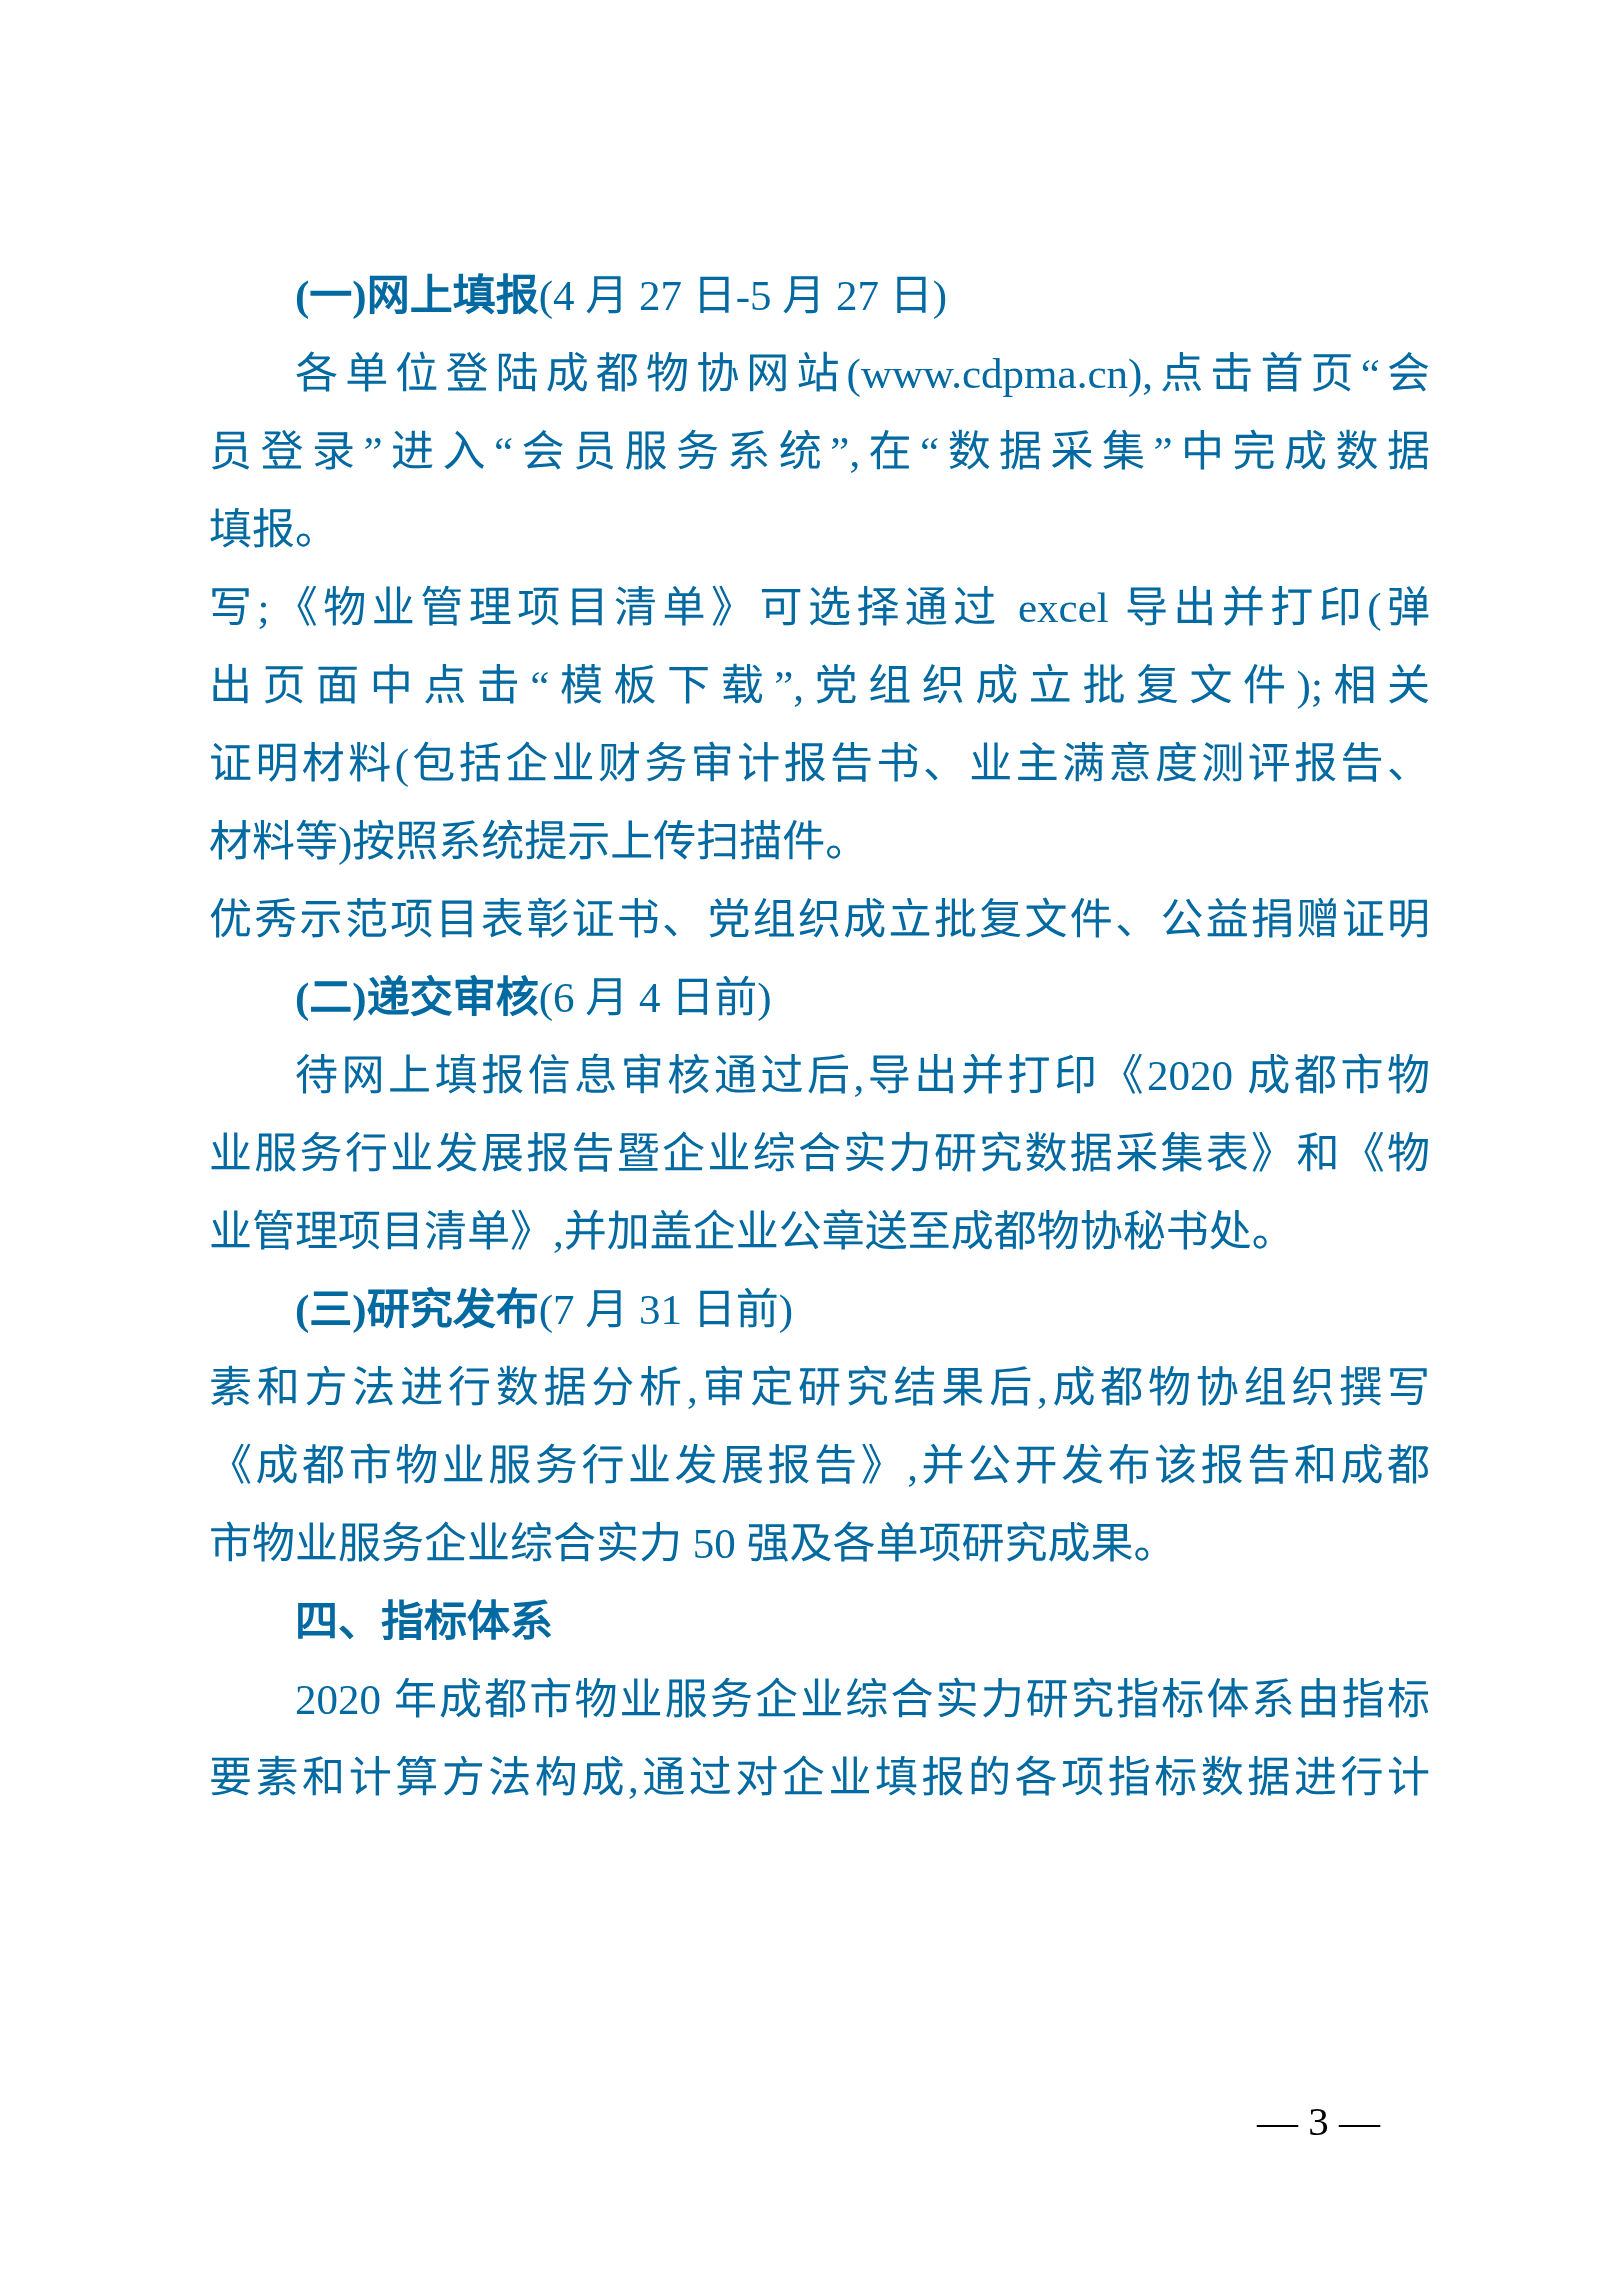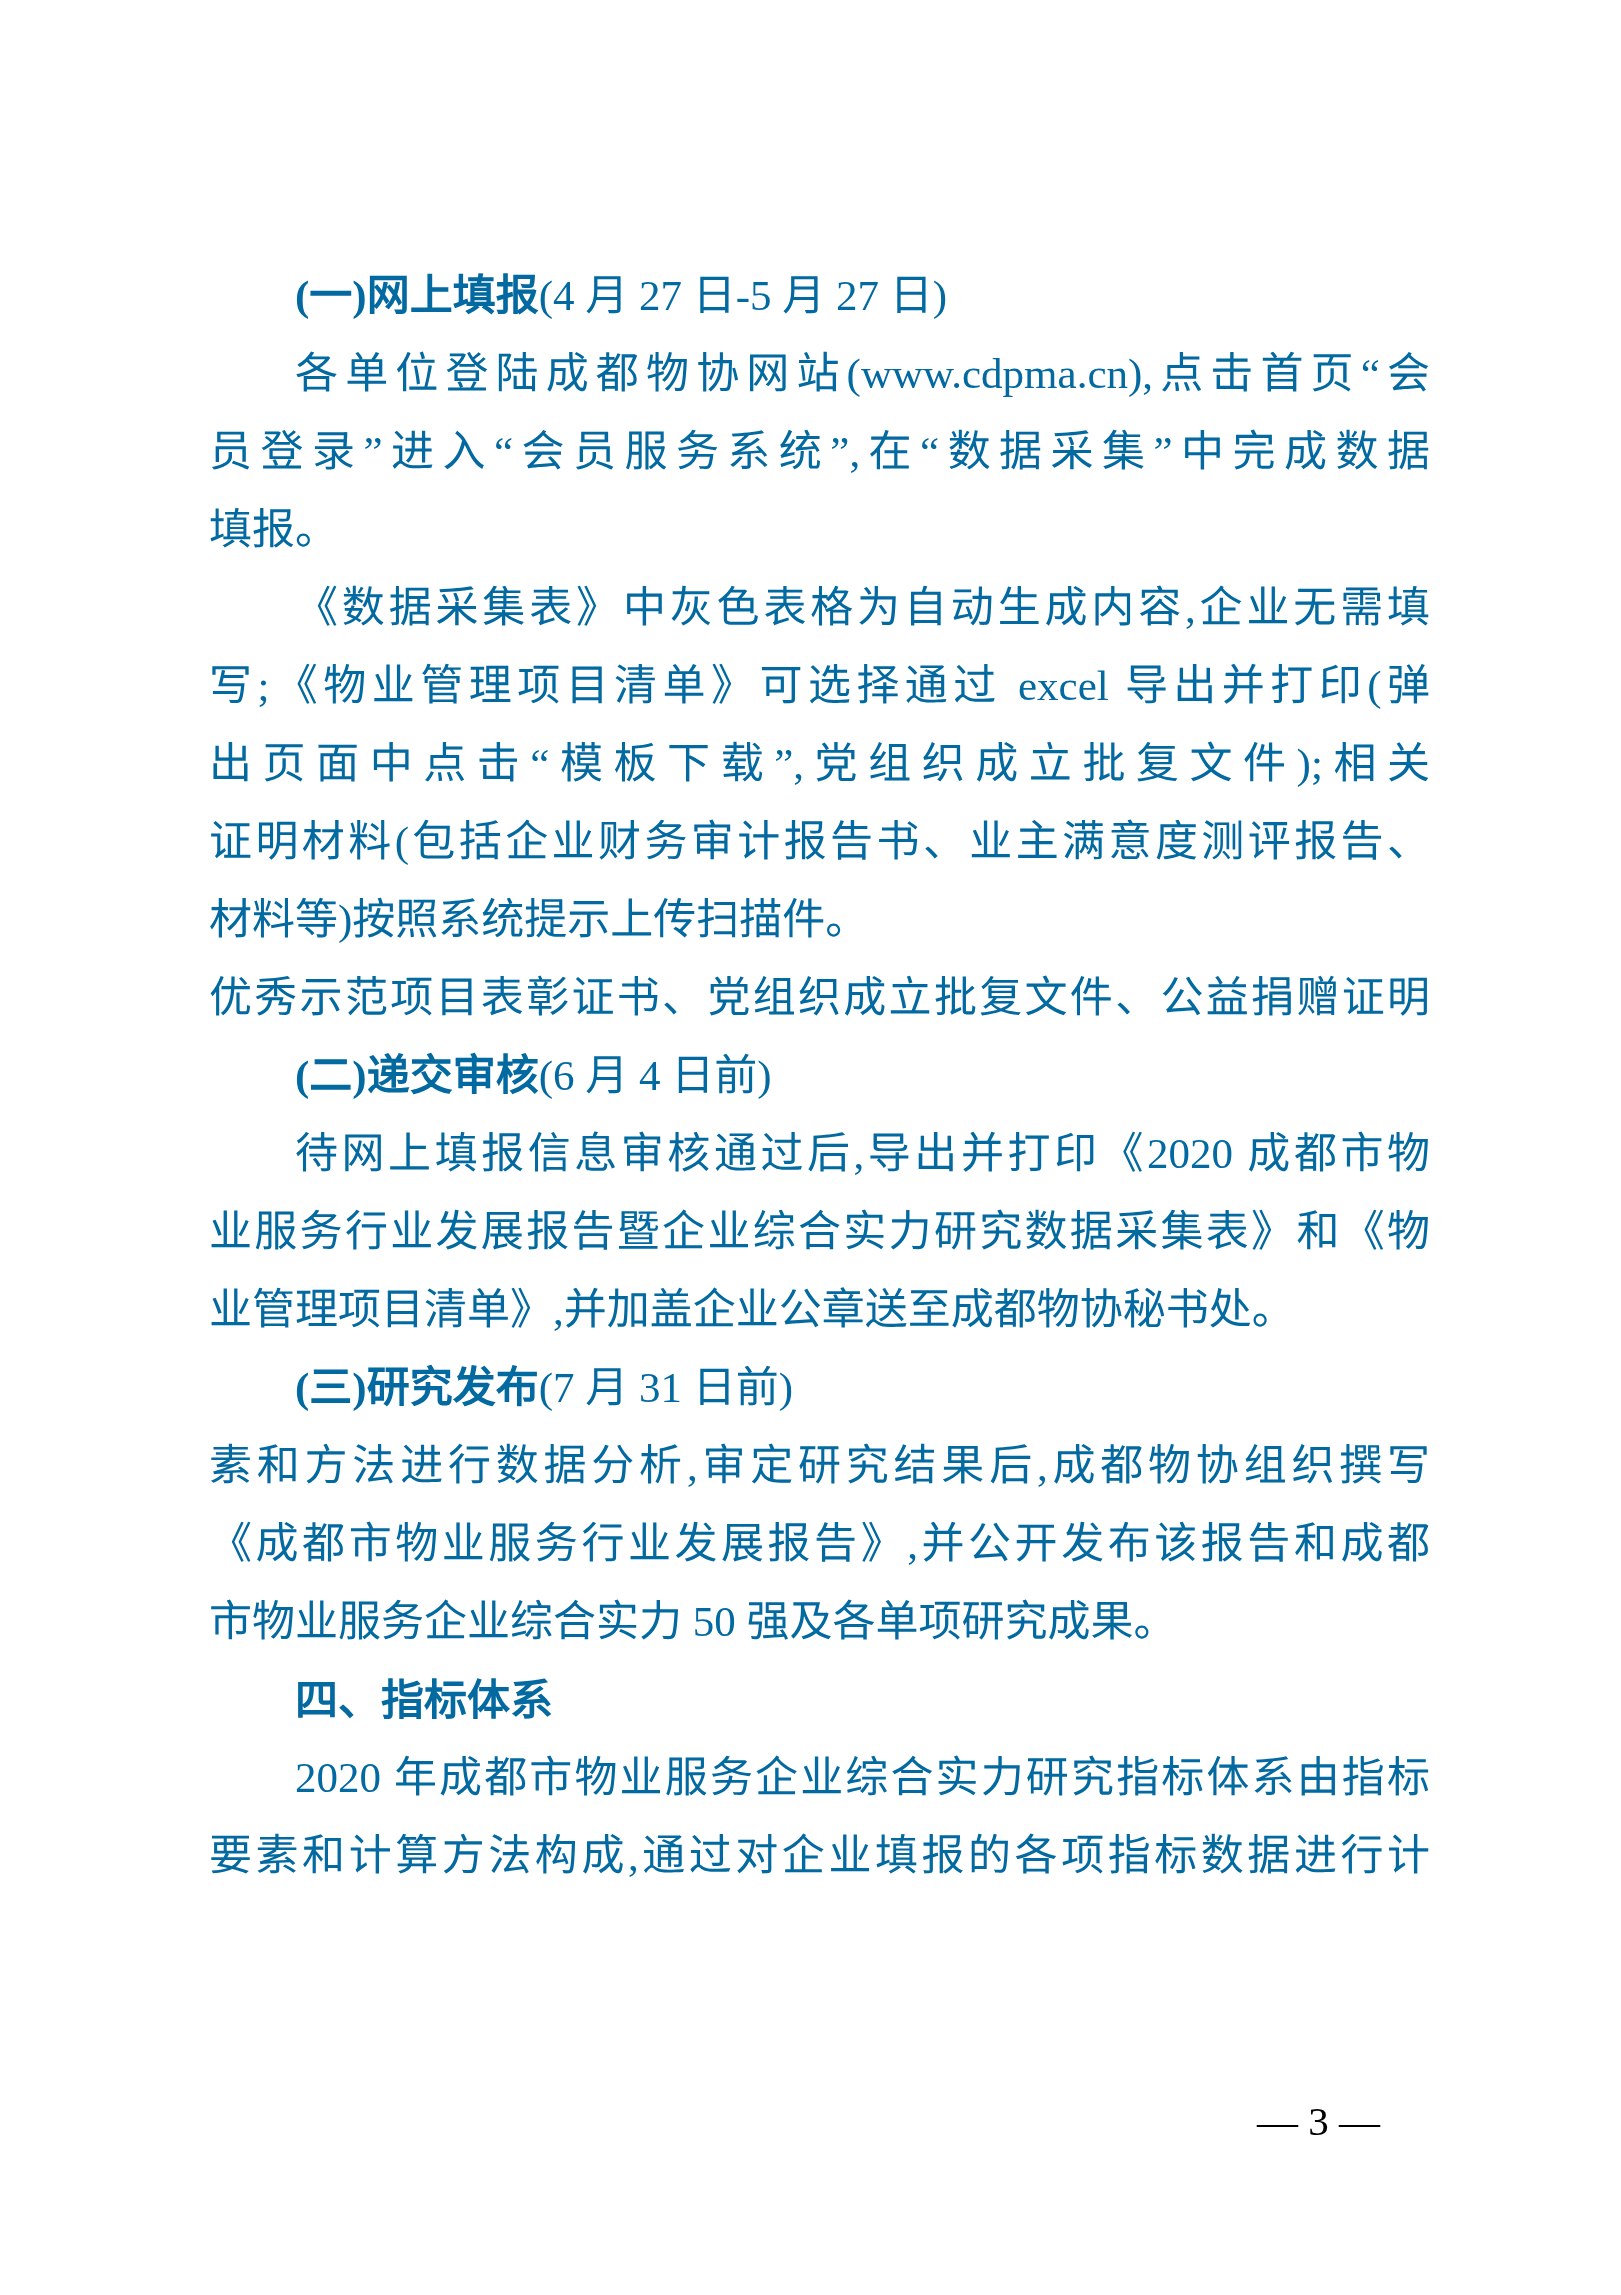--- a/index.html
+++ b/index.html
@@ -45,21 +45,21 @@
   }
   
   .hserif {
     font-weight: bold;
   }
   .hserif .hdate {
     font-weight: normal;
   }
   
   .hsans {
-    font-family: Liberation Sans, sans-serif;
+    font-family: Liberation Serif, serif;
     font-weight: bold;
   }
   .page-number {
     position: absolute;
     top: 2101px;
     right: 242px;
     font-size: 41px;
     line-height: 41px;
     font-family: "Liberation Serif", "DejaVu Serif", serif;
     color: #000000;
@@ -71,21 +71,20 @@
 
 <div class="page">
   <main class="text-block">
 
     <div class="ln hserif indent"><span>(一)网上填报</span><span class="hdate">(4 月 27 日-5 月 27 日)</span></div>
 
     <div class="ln fill indent">各单位登陆成都物协网站(www.cdpma.cn),点击首页“会</div>
     <div class="ln fill">员登录”进入“会员服务系统”,在“数据采集”中完成数据</div>
     <div class="ln">填报。</div>
 
-    <div class="ln fill indent">《数据采集表》中灰色表格为自动生成内容,企业无需填</div>
     <div class="ln fill">写;《物业管理项目清单》可选择通过 excel 导出并打印(弹</div>
     <div class="ln fill">出页面中点击“模板下载”,党组织成立批复文件);相关</div>
     <div class="ln fill">证明材料(包括企业财务审计报告书、业主满意度测评报告、</div>
     <div class="ln">材料等)按照系统提示上传扫描件。</div>
     <div class="ln fill">优秀示范项目表彰证书、党组织成立批复文件、公益捐赠证明</div>
 
     <div class="ln hserif indent"><span>(二)递交审核</span><span class="hdate">(6 月 4 日前)</span></div>
 
     <div class="ln fill indent">待网上填报信息审核通过后,导出并打印《2020 成都市物</div>
     <div class="ln fill">业服务行业发展报告暨企业综合实力研究数据采集表》和《物</div>

